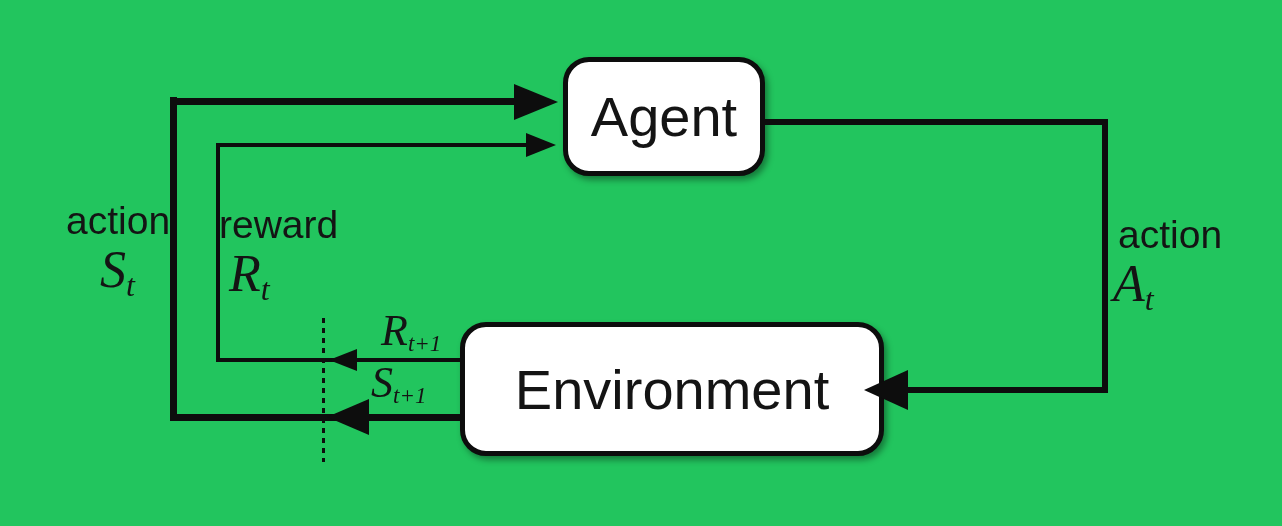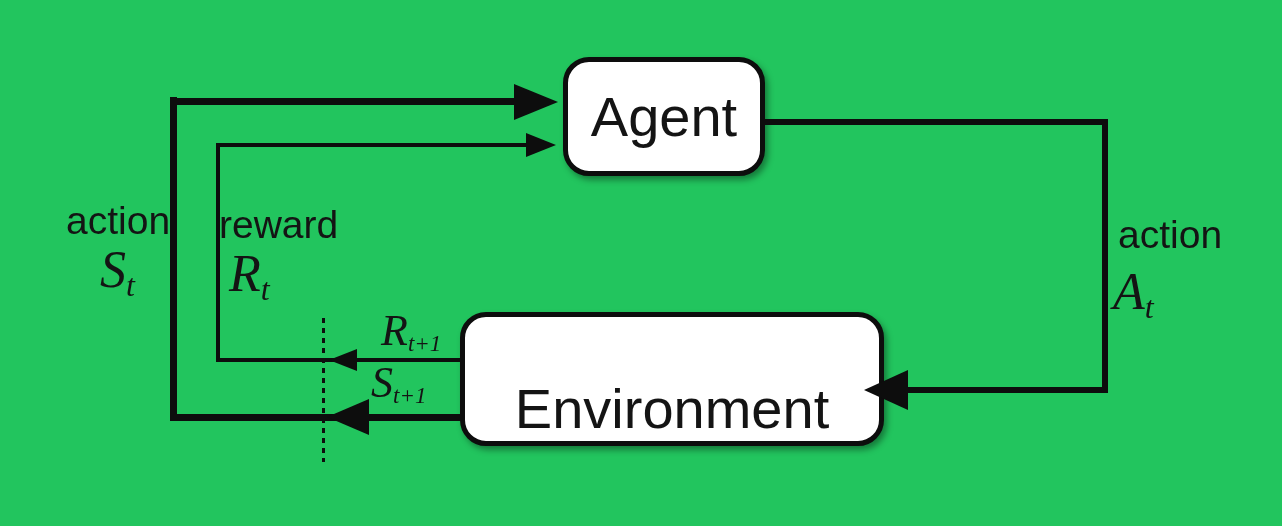--- a/index.html
+++ b/index.html
@@ -28,21 +28,21 @@
     align-items: center;
     justify-content: center;
   }
   .node-box .node-label {
     font-size: 56px;
     color: #141414;
     letter-spacing: 0px;
     white-space: nowrap;
   }
   .agent-box { left: 563px; top: 57px; width: 202px; height: 119px; }
-  .env-box   { left: 460px; top: 312px; width: 424px; height: 134px; align-items: flex-end; }
+  .env-box   { left: 460px; top: 322px; width: 424px; height: 134px; }
 
   
   .line { position: absolute; background: #0d0d0d; }
   .state-v      { left: 170px;  top: 97px;  width: 7px;   height: 324px; }
   .state-h-top  { left: 170px;  top: 98px;  width: 348px; height: 7px; }
   .state-h-bot  { left: 170px;  top: 414px; width: 292px; height: 7px; }
   .reward-v     { left: 216px;  top: 143px; width: 4px;   height: 217px; }
   .reward-h-top { left: 216px;  top: 143px; width: 312px; height: 4px; }
   .reward-h-bot { left: 216px;  top: 358px; width: 246px; height: 4px; }
   .action-h-top { left: 762px;  top: 119px; width: 346px; height: 6px; }
@@ -111,21 +111,21 @@
   .math-main   { font-size: 52px; }
   .math-sub    { font-size: 32px; vertical-align: -0.28em; }
   .math-main-sm { font-size: 44px; }
   .math-sub-sm  { font-size: 23px; vertical-align: -0.28em; }
 
   .state-word   { left: 66px;   top: 201px; }
   .state-sym    { left: 100px;   top: 244px; font-family: Liberation Serif, serif; }
   .reward-word  { left: 219px;  top: 205px; }
   .reward-sym   { left: 229px;  top: 248px; font-style: italic; }
   .action-word  { left: 1118px; top: 215px; }
-  .action-sym   { left: 1113px; top: 266px; }
+  .action-sym   { left: 1113px; top: 258px; }
   .next-reward-sym { left: 381px; top: 309px; }
   .next-state-sym  { left: 371px; top: 361px; }
 </style>
 </head>
 <body>
 
 <div class="stage">
 
   <div class="node-box agent-box">
     <span class="node-label">Agent</span>

